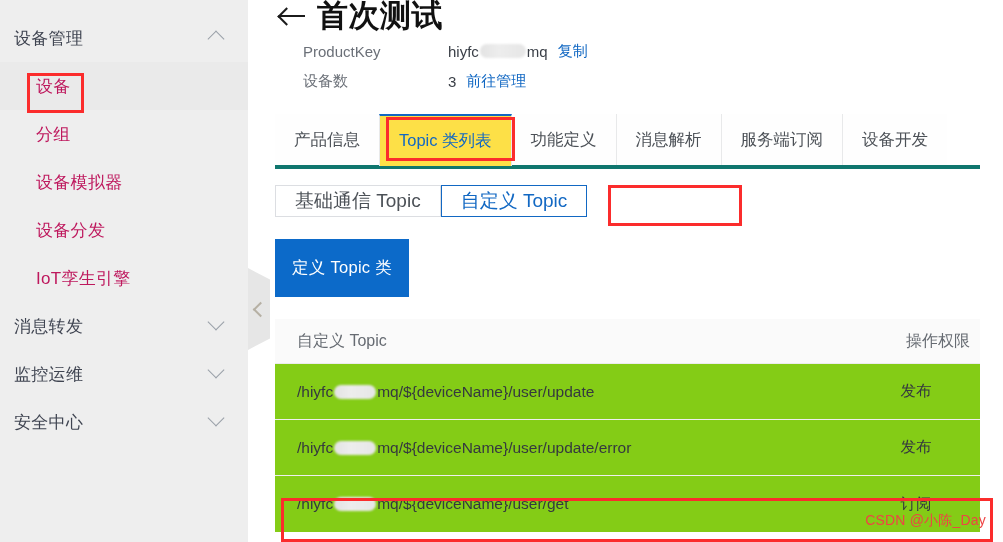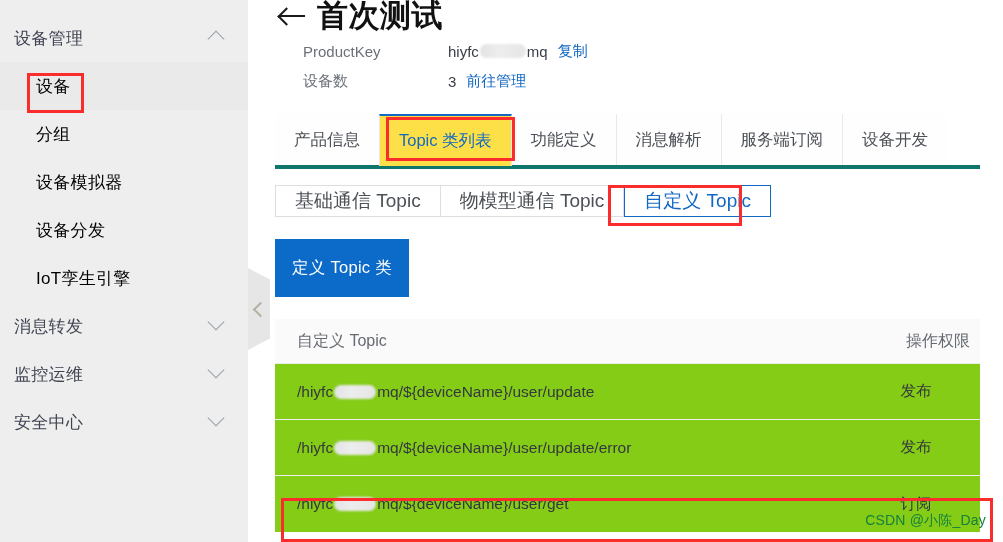--- a/index.html
+++ b/index.html
@@ -56,21 +56,21 @@
     transform: rotate(225deg);
   }
 
   .side-item {
     position: relative;
     height: 48px;
     display: flex;
     align-items: center;
     padding-left: 36px;
     font-size: 17px;
-    color: #000000;
+    color: #be185d;
     letter-spacing: .3px;
   }
   .side-item.selected {
     background: #dcdcdc;
     color: #1a1a1a;
     font-weight: bold;
   }
   .side-item.subtle { background: #eaeaea; }
 
   
@@ -321,21 +321,21 @@
     border: 3px solid #fb2c2c;
     pointer-events: none;
     z-index: 7;
   }
 
   
   #watermark {
     position: absolute;
     right: 17px; top: 512px;
     font-size: 14px;
-    color: #15803d;
+    color: #ef4444;
     letter-spacing: .2px;
     z-index: 8;
     white-space: nowrap;
     pointer-events: none;
   }
 </style>
 </head>
 <body>
 
 <div id="app">
@@ -427,23 +427,20 @@
         <span>设备开发</span>
       </div>
       <div class="anno-tab"></div>
     </div>
 
     
     <div id="subtabs">
       <div class="subtab">
         <span>基础通信 Topic</span>
       </div>
-      <div class="subtab">
-        <span>物模型通信 Topic</span>
-      </div>
       <div class="subtab active">
         <span>自定义 Topic</span>
       </div>
       <div class="anno-subtab"></div>
     </div>
 
     
     <button id="define-btn">定义 Topic 类</button>
 
     

